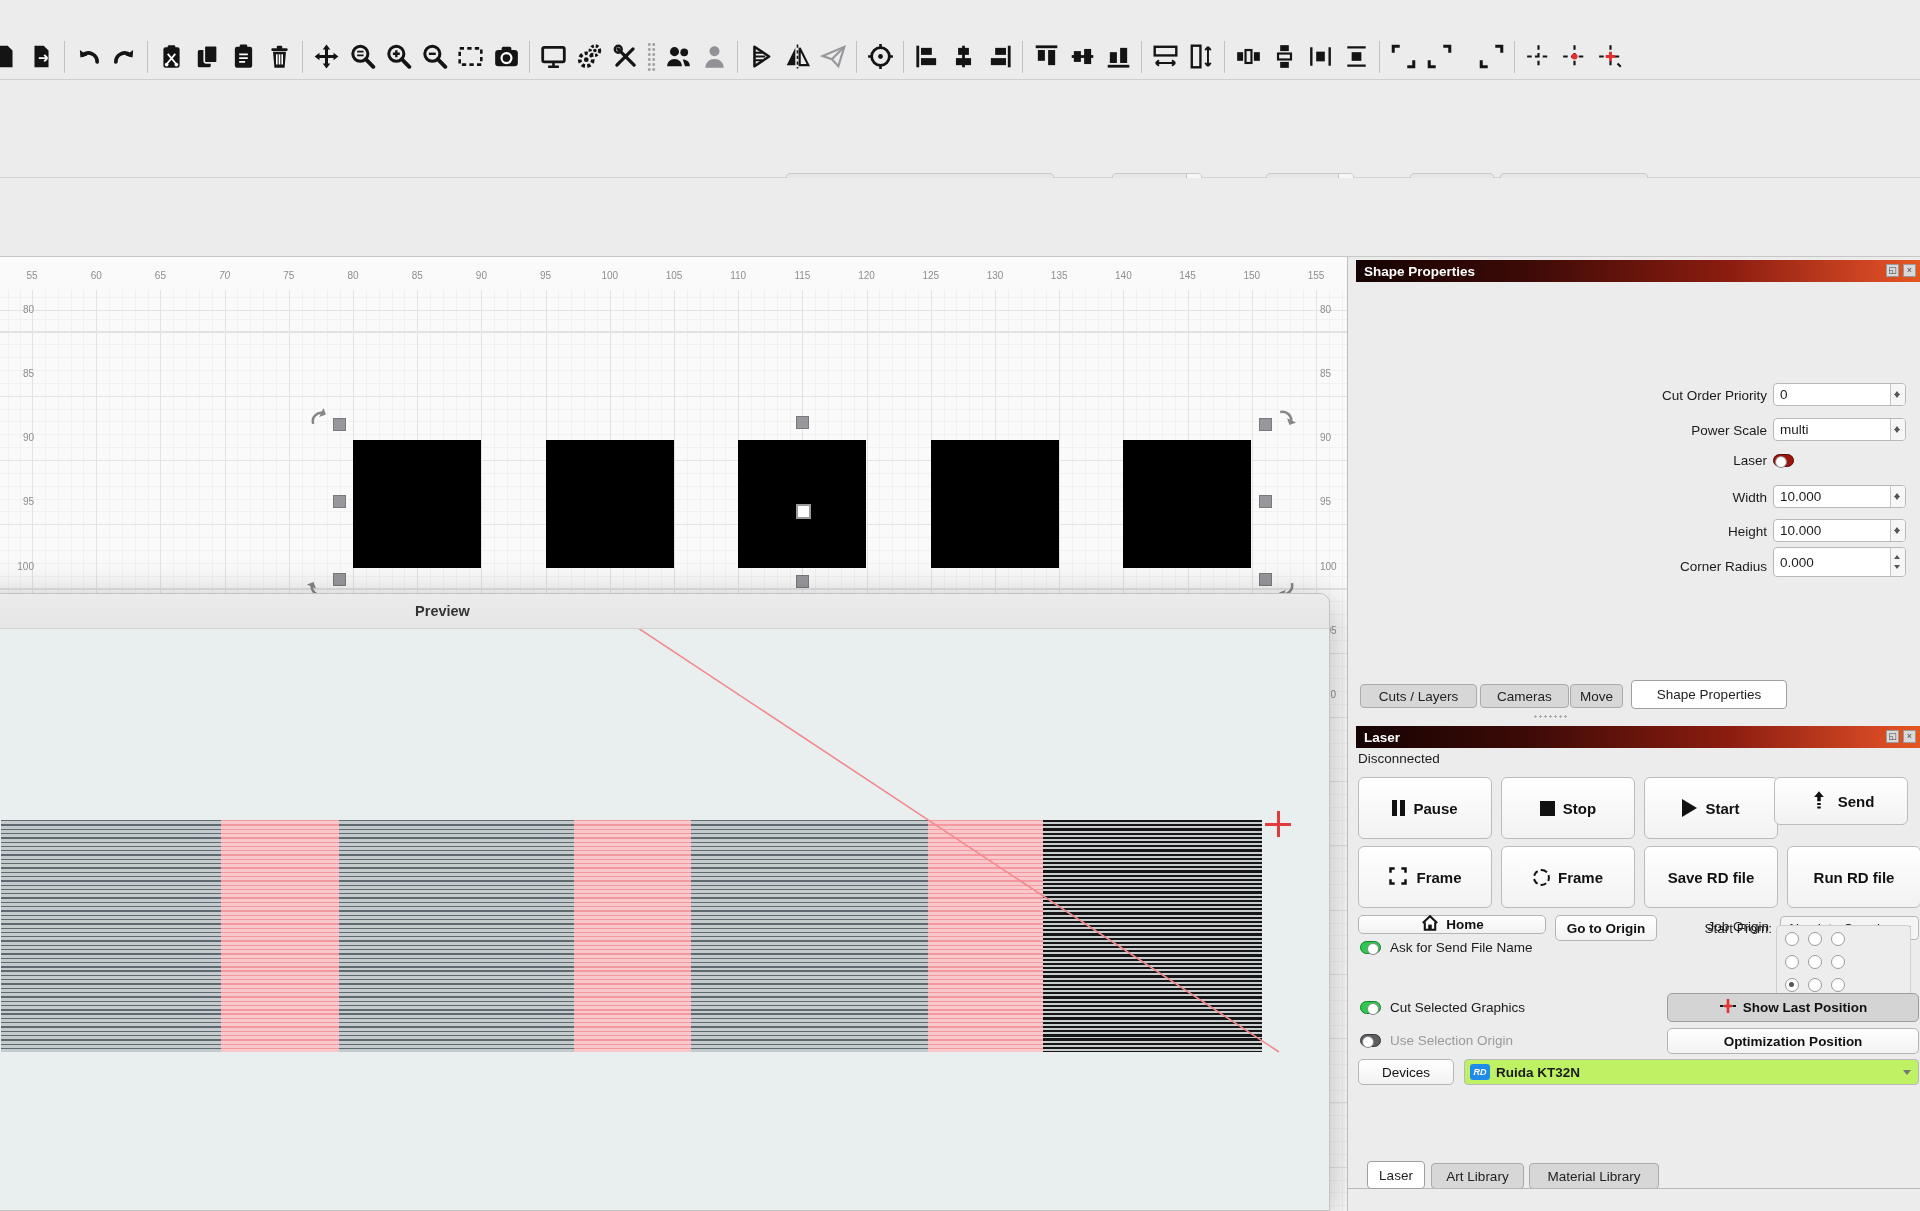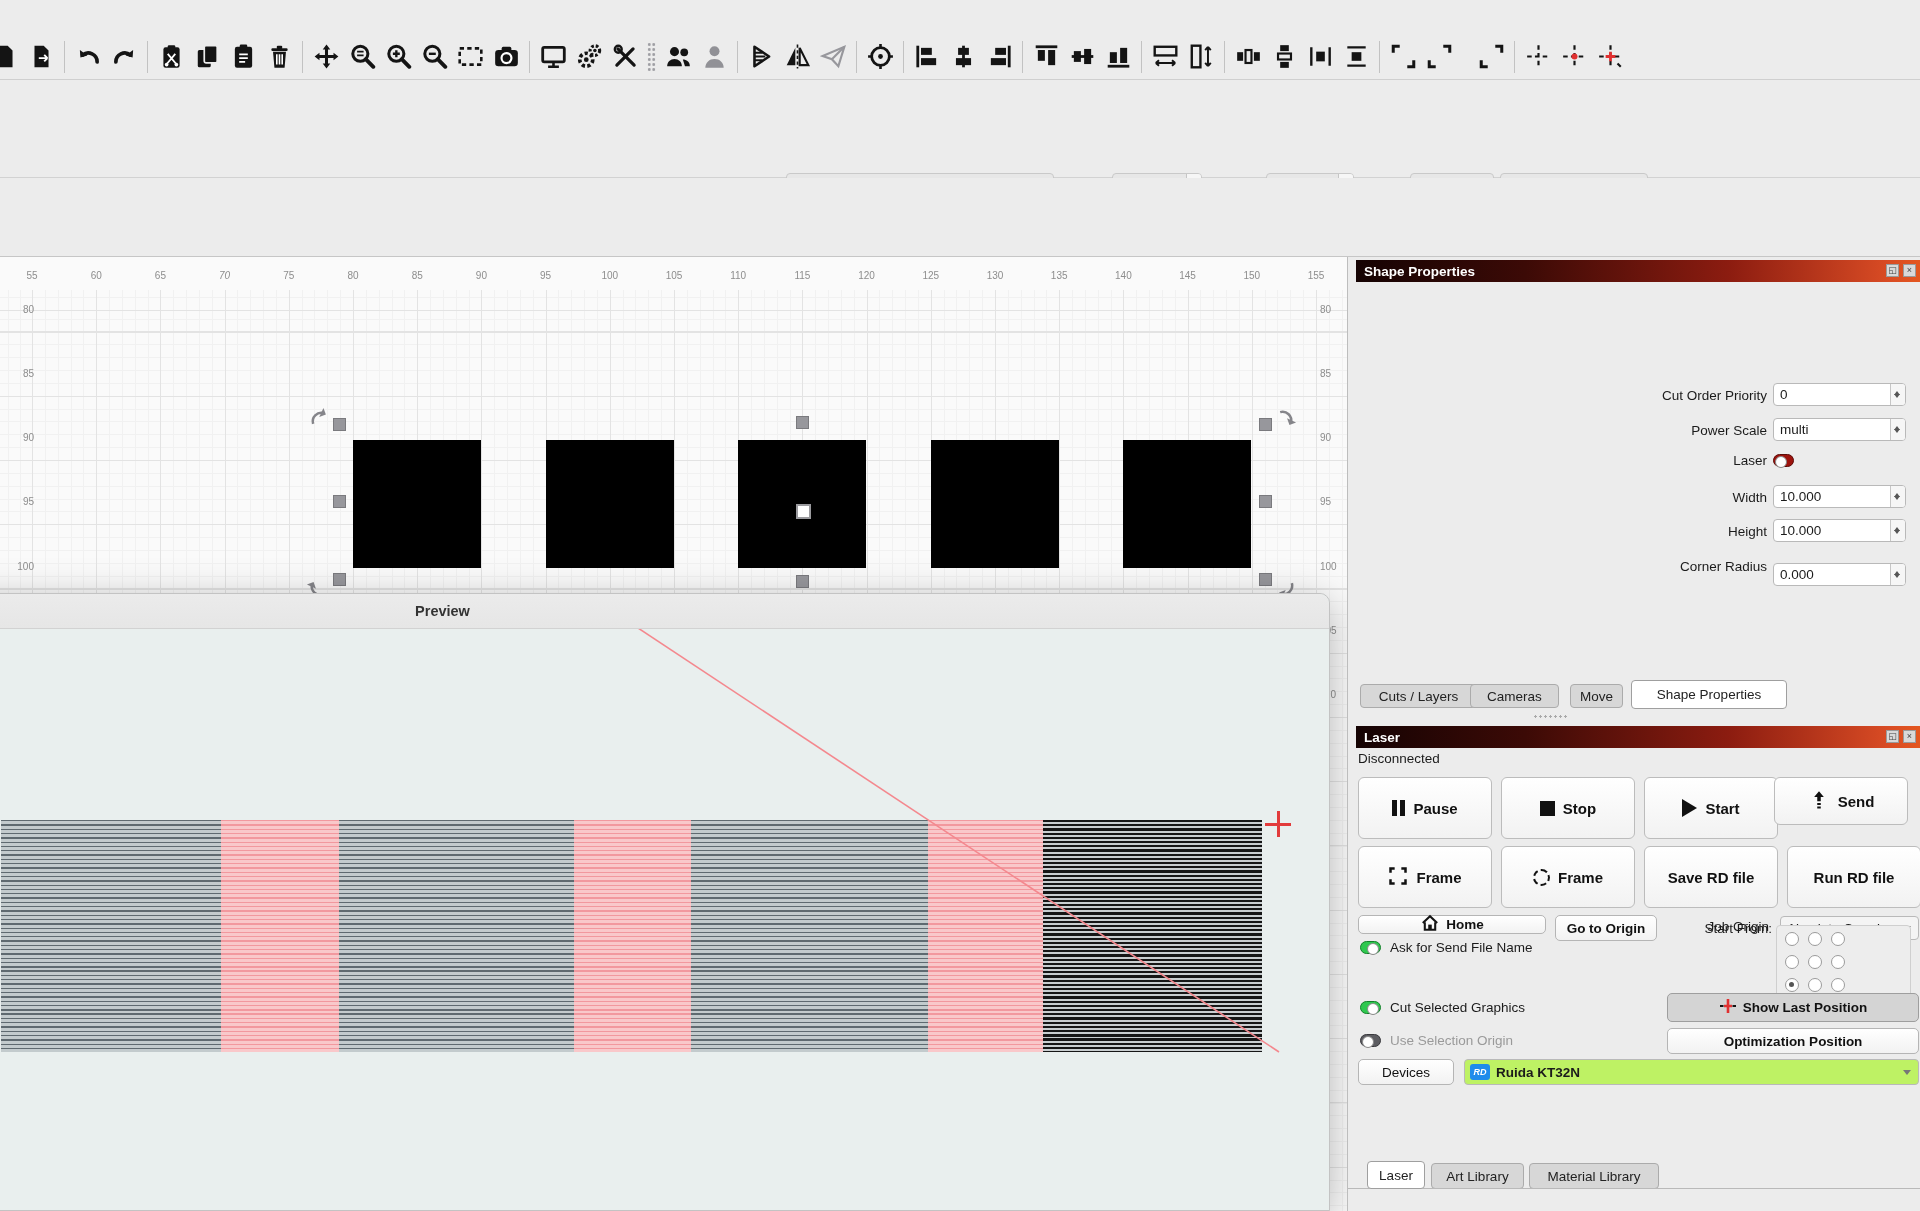--- a/index.html
+++ b/index.html
@@ -652,27 +652,27 @@
     <div class="field" style="left:425px;top:228px;width:133px;height:23px">
         <span class="v">10.000</span>
         <span class="spin"></span>
       </div>
     <span class="rlb" style="left:219px;top:274px;width:200px">Height</span>
     <div class="field" style="left:425px;top:262px;width:133px;height:23px">
         <span class="v">10.000</span>
         <span class="spin"></span>
       </div>
     <span class="rlb" style="left:219px;top:309px;width:200px">Corner Radius</span>
-    <div class="field" style="left:425px;top:306px;width:133px;height:23px">
+    <div class="field" style="left:425px;top:290px;width:133px;height:30px">
         <span class="v">0.000</span>
         <span class="spin"></span>
       </div>
 
     <div class="tab" style="left:12px;top:427px;width:117px;height:24px">Cuts / Layers</div>
-    <div class="tab" style="left:122px;top:427px;width:89px;height:24px">Cameras</div>
+    <div class="tab" style="left:132px;top:427px;width:89px;height:24px">Cameras</div>
     <div class="tab" style="left:222px;top:427px;width:53px;height:24px">Move</div>
     <div class="tab active" style="left:283px;top:423px;width:156px;height:29px">Shape Properties</div>
     <div class="dots-h" style="left:185px;top:457px"></div>
 
     <div class="hdr" style="left:8px;top:469px;width:565px">
       <span>Laser</span>
     </div>
     <span class="hic" style="left:538px;top:473px">◱</span>
     <span class="hic" style="left:555px;top:473px">×</span>
     <span class="abs" style="left:10px;top:494px;font-size:13.5px">Disconnected</span>

